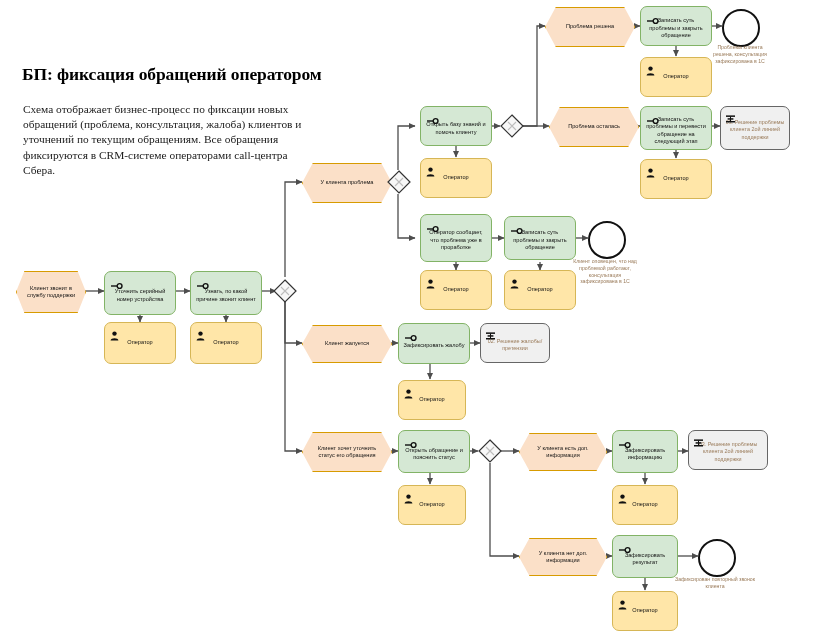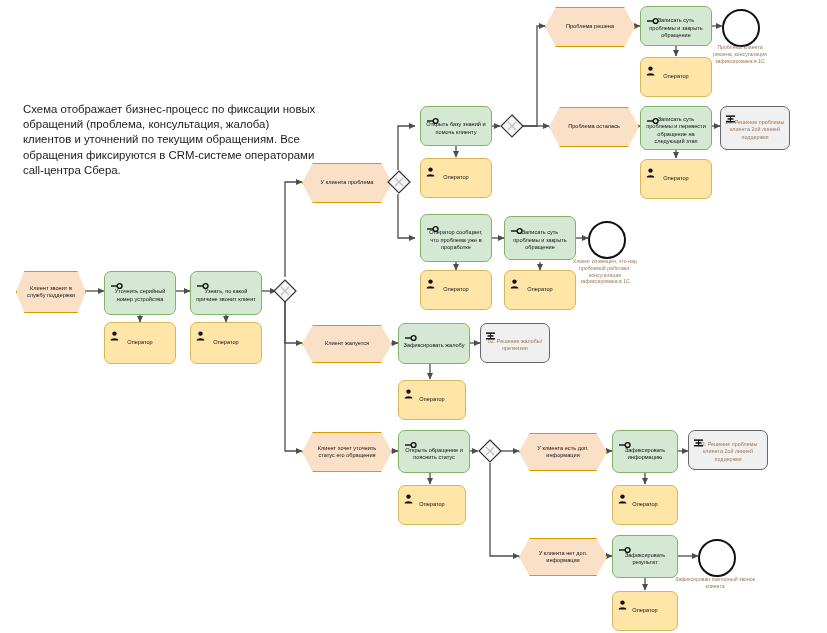--- a/index.html
+++ b/index.html
@@ -14,21 +14,21 @@
   .node{position:absolute;box-sizing:border-box;}
 
   
   #title{
     position:absolute;left:22px;top:64px;width:300px;
     font-family:"Liberation Serif","DejaVu Serif",serif;
     font-weight:bold;font-size:17.5px;color:#000;letter-spacing:-0.1px;
   }
   #subtitle{
     position:absolute;left:23px;top:102px;width:295px;
-    font-family:Liberation Sans, sans-serif;
+    font-family:Liberation Serif, serif;
     font-size:11.4px;line-height:15.2px;color:#1b1b1b;
   }
 
   
   .task{
     background:#d5e8d4;border:1.2px solid #82b366;border-radius:7px;
     display:flex;align-items:center;justify-content:center;text-align:center;
     padding:7px 4px 2px 4px;
   }
   .task .lbl{font-size:5.6px;line-height:7.4px;color:#111;display:block;width:100%;}
@@ -159,20 +159,21 @@
       <path d="M645,473 L645,484"></path>
 
       <path d="M605,556 L612,556"></path>
 
       <path d="M678,556 L698,556"></path>
 
       <path d="M645,578 L645,590"></path>
     </g>
   </svg>
 
+  <div id="title">БП: фиксация обращений оператором</div>
   <div id="subtitle">Схема отображает бизнес-процесс по фиксации новых обращений (проблема, консультация, жалоба) клиентов и уточнений по текущим обращениям. Все обращения фиксируются в CRM-системе операторами call-центра Сбера.</div>
 
   <div class="hexwrap node" style="left:16px;top:271px;width:68px;height:40px;">
     <div class="hex" style="width:68px;height:40px;">
       <span class="lbl">Клиент звонит в службу поддержки</span>
     </div>
   </div>
 
   <div class="task node" style="left:104px;top:271px;width:72px;height:44px;">
     <span class="badge">

